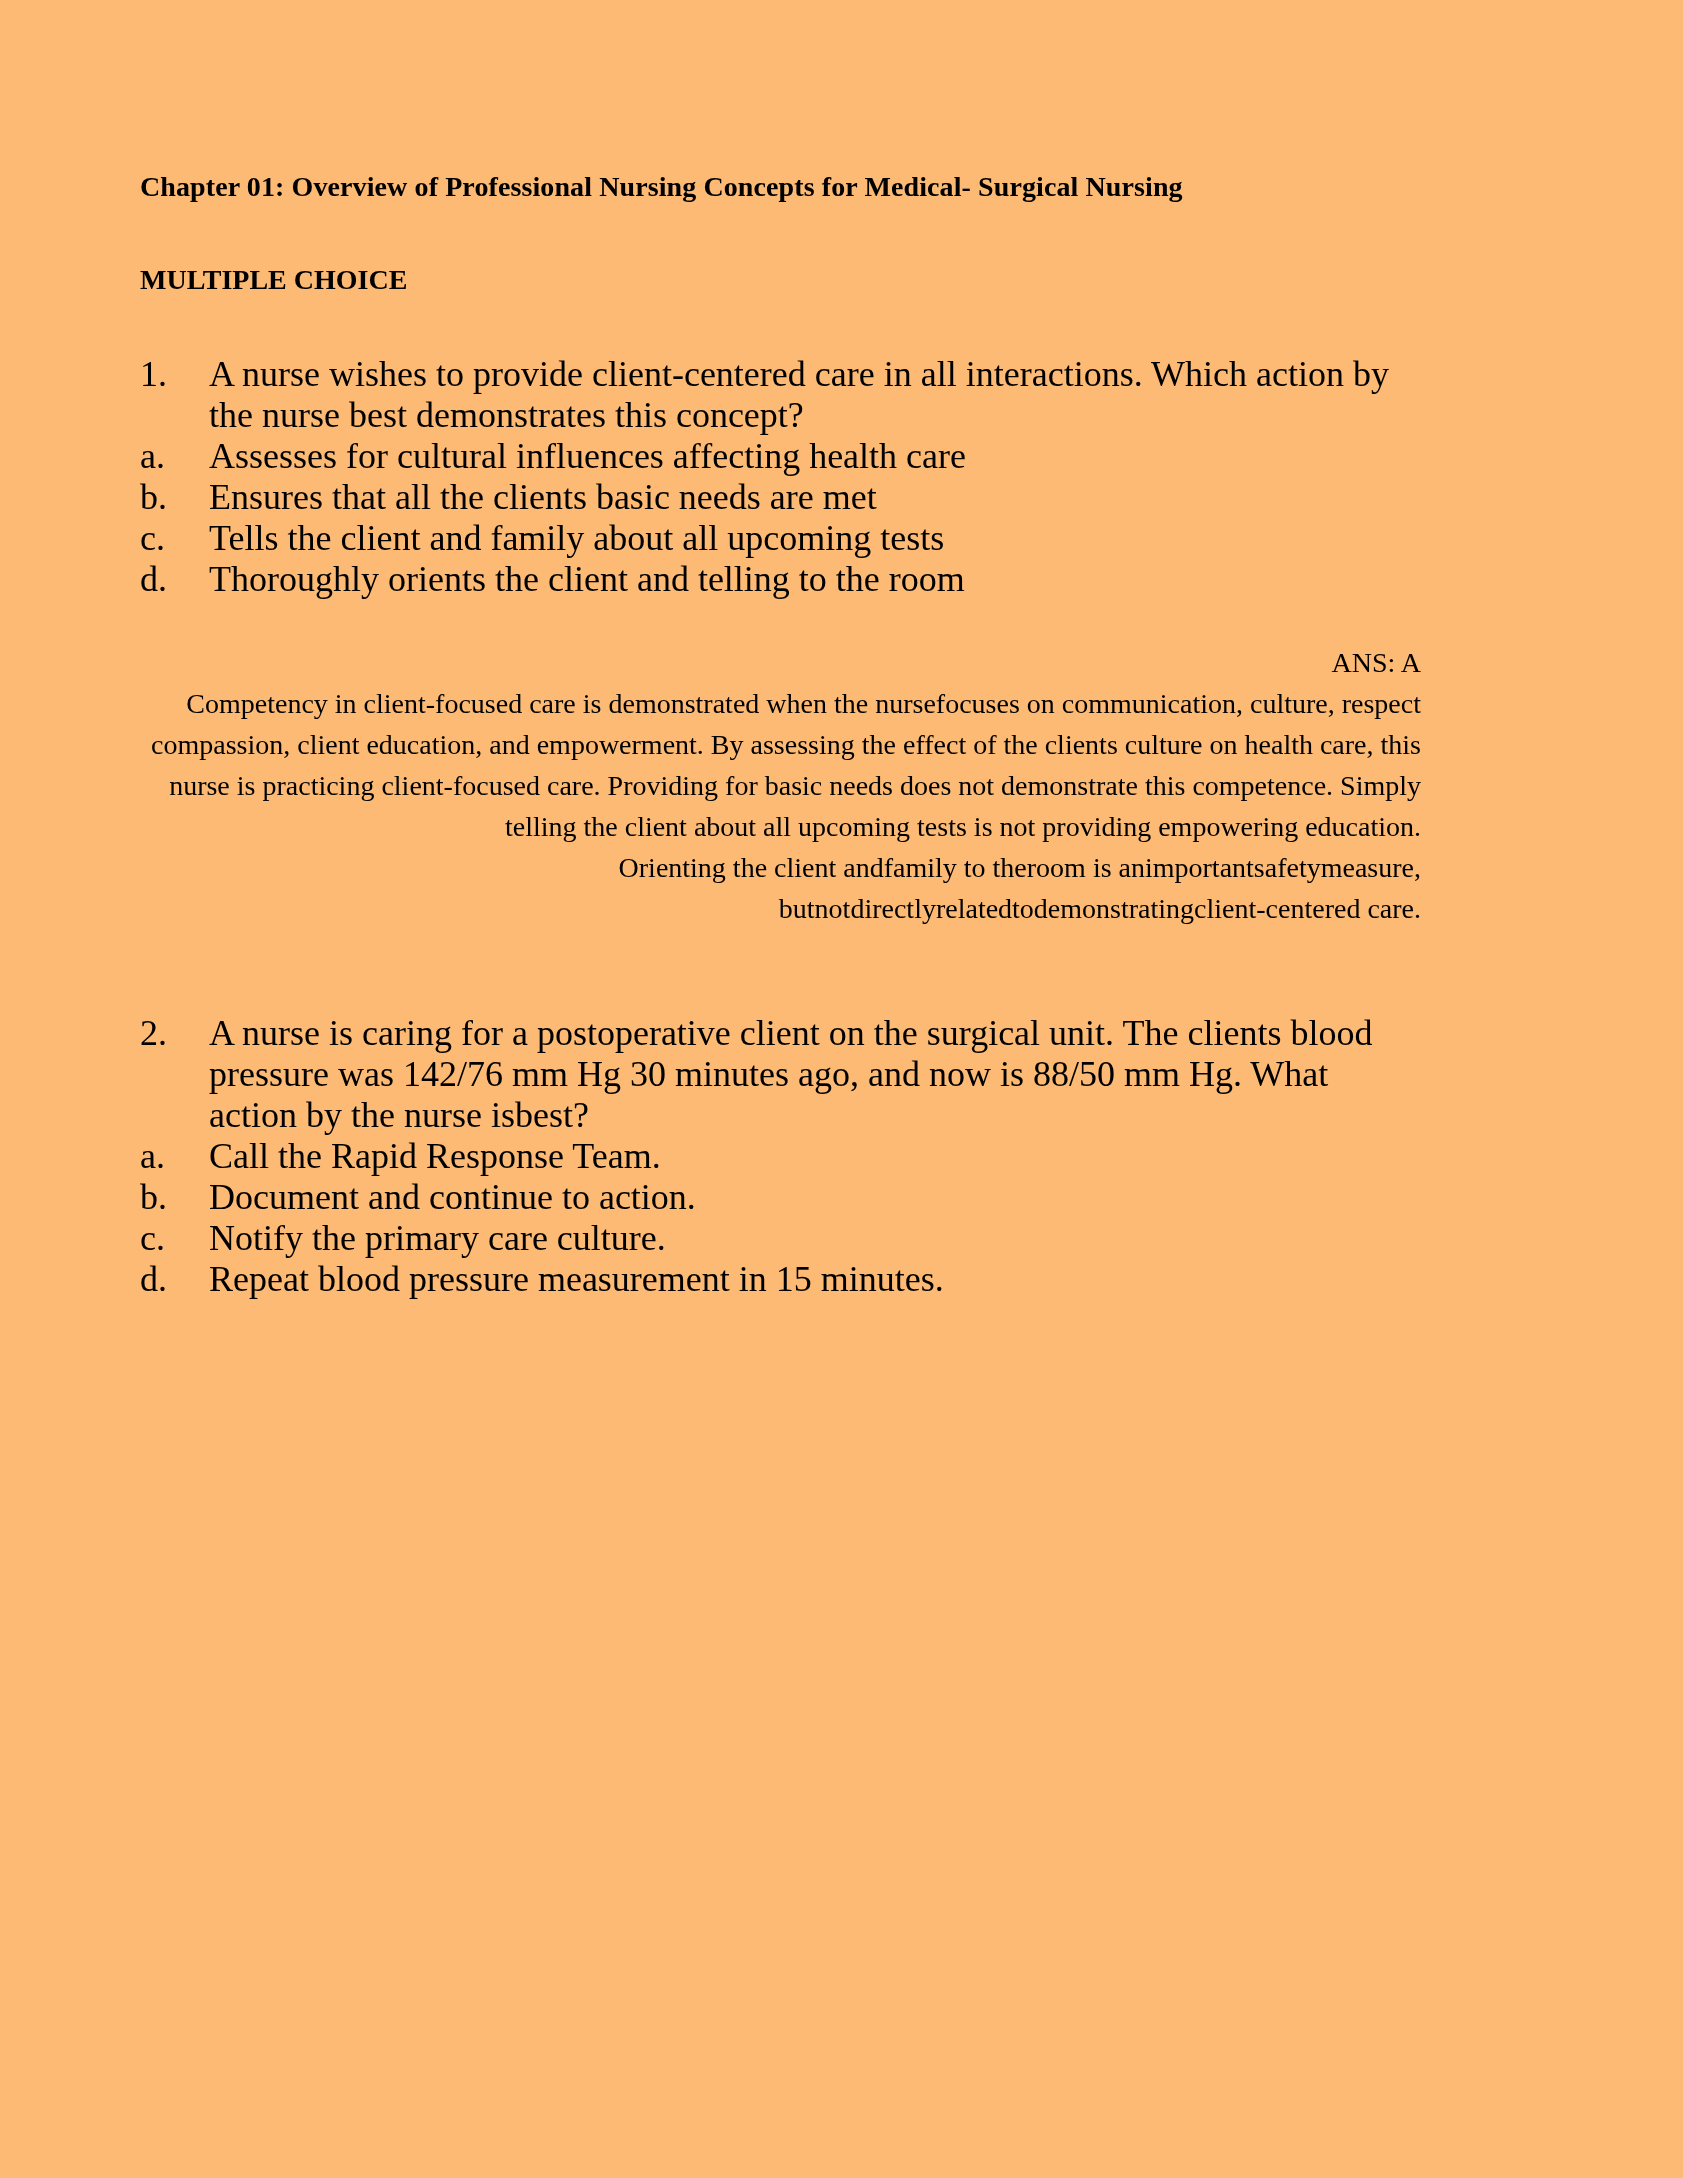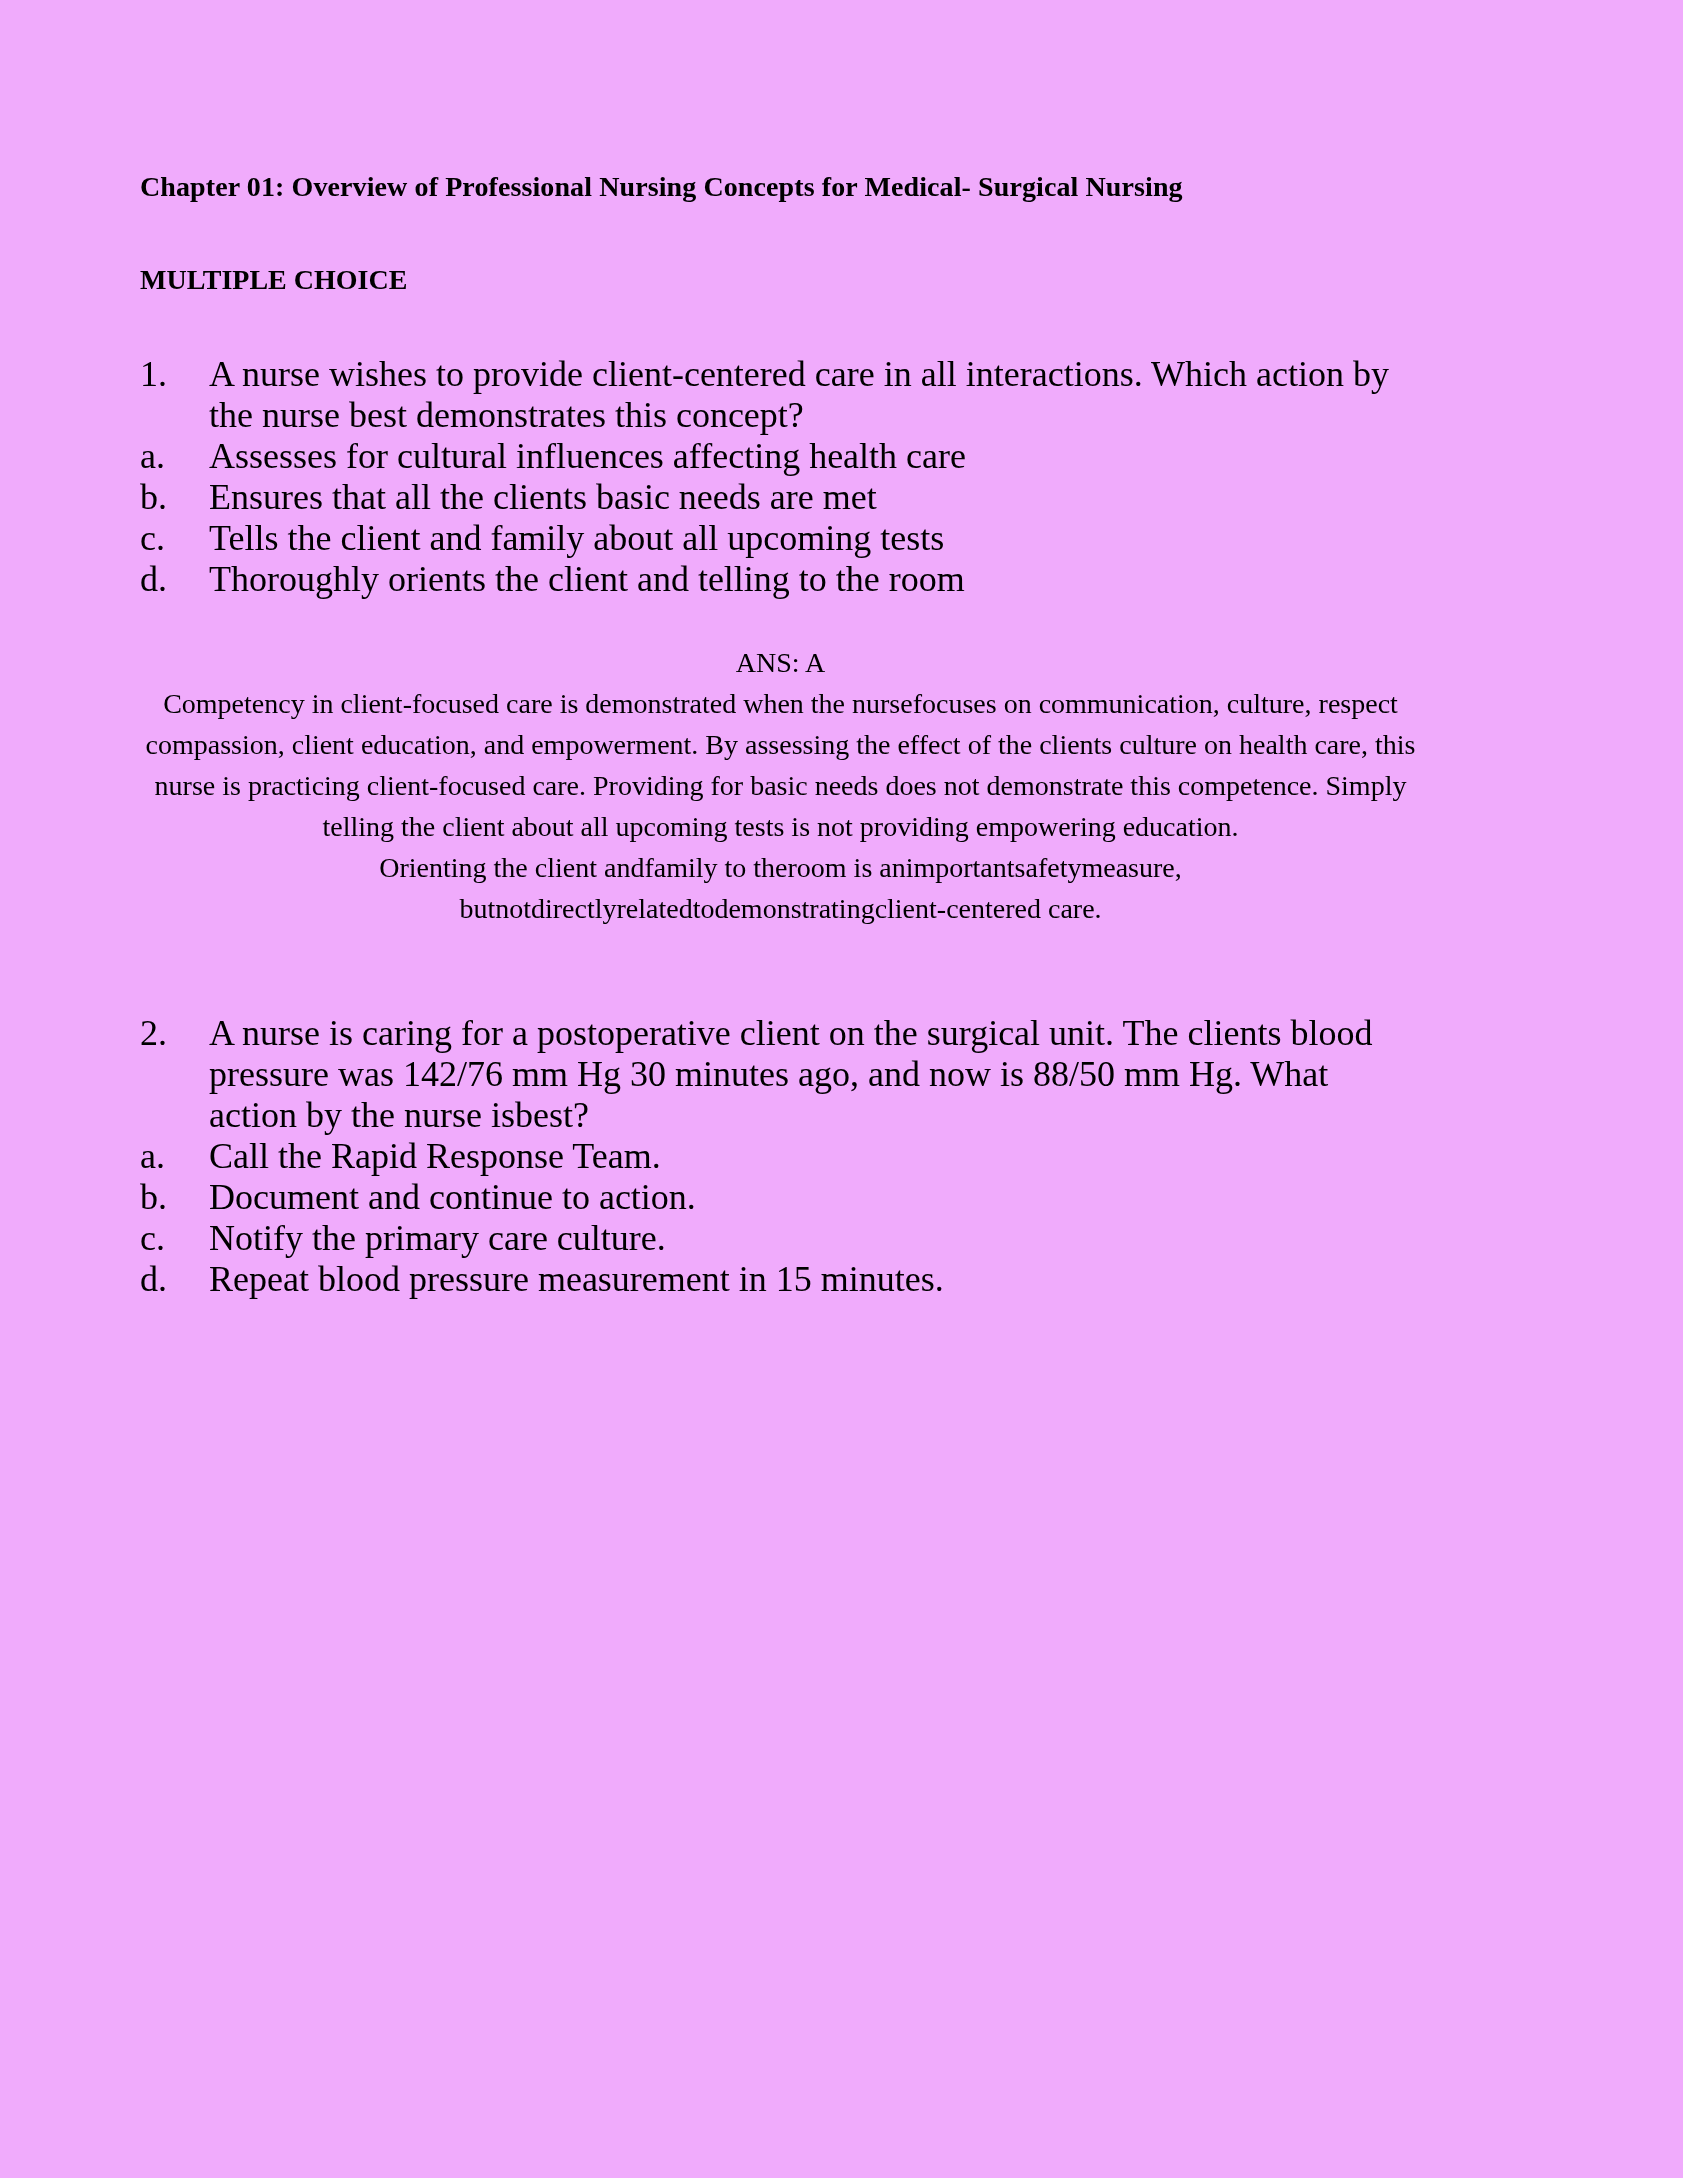--- a/index.html
+++ b/index.html
@@ -12,42 +12,42 @@
     width: 1683px;
     height: 2178px;
     font-family: "Liberation Serif", "DejaVu Serif", serif;
     color: #000000;
     -webkit-font-smoothing: antialiased;
   }
   .page {
     position: relative;
     width: 1683px;
     height: 2178px;
-    background: #f0abfc;
+    background: #fdba74;
     box-sizing: border-box;
     padding: 168px 262px 0 140px;
   }
   .doc-title {
     font-size: 28px;
     font-weight: bold;
     line-height: 1.35;
     margin: 0;
     letter-spacing: 0.1px;
   }
   .section-label {
     font-size: 28px;
     line-height: 1.35;
     margin: 0;
     font-weight: bold;
   }
   .para {
     font-size: 28px;
     line-height: 41px;
     margin: 0;
-    text-align: center;
+    text-align: right;
   }
   .spacer-lg { height: 55px; }
   .spacer-md { height: 42px; }
   
   .row {
     font-size: 36px;
     line-height: 41px;
     margin: 0;
     padding-left: 69px;
     text-indent: -69px;

